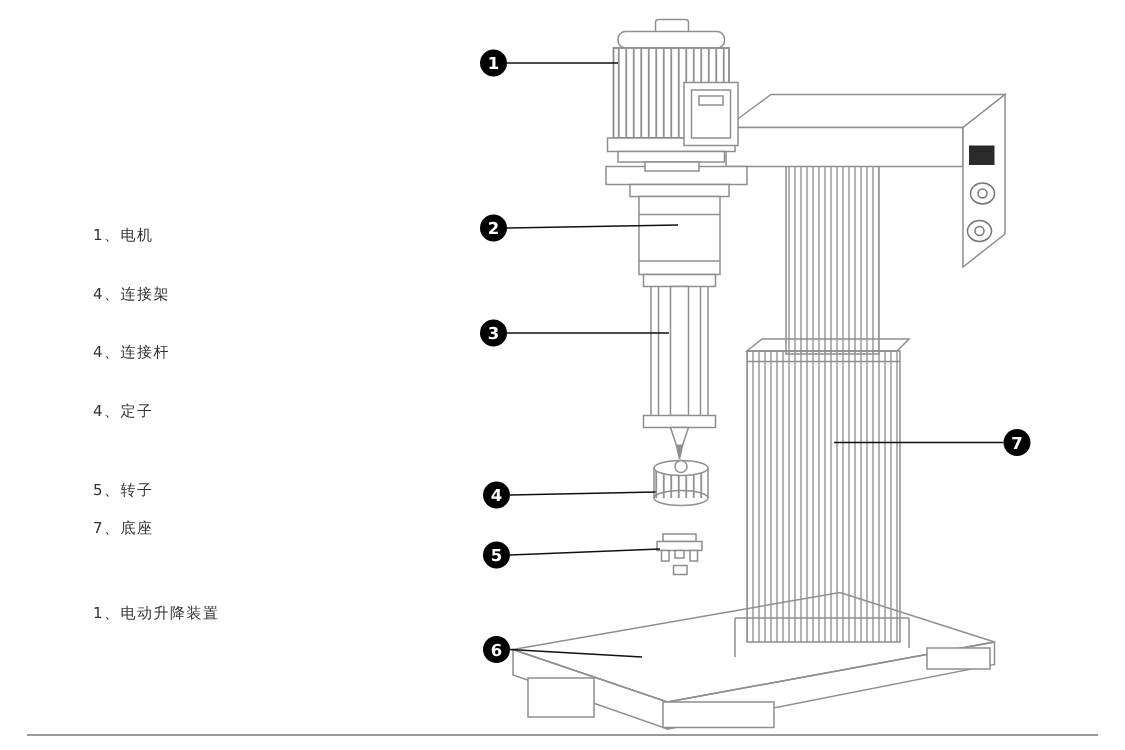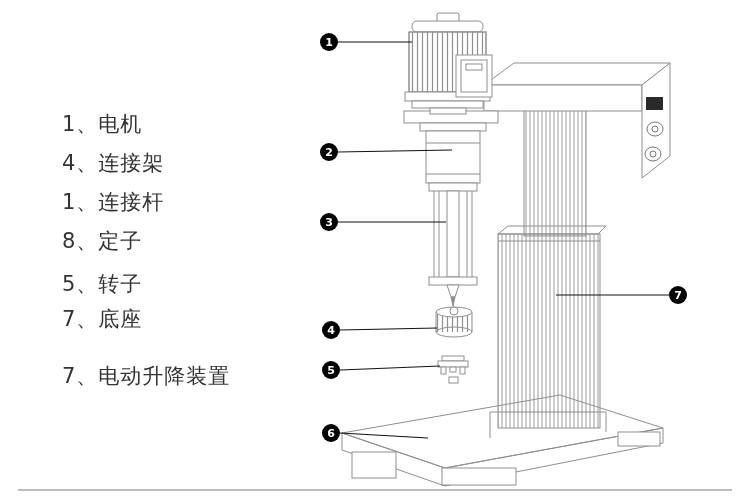--- a/index.html
+++ b/index.html
@@ -2,22 +2,22 @@
 <html><head>
 <meta charset="utf-8">
 <style>
   html,body{margin:0;padding:0;background:#fff;}
   .canvas{
     position:relative;width:750px;height:500px;background:#ffffff;overflow:hidden;
     font-family:"DejaVu Sans","Liberation Sans",sans-serif;
   }
   svg.machine{position:absolute;left:0;top:0;}
   .legend-item{
-    position:absolute;left:62px;font-size:21px;color:#333333;
-    white-space:nowrap;letter-spacing:1px;
+    position:absolute;left:62px;font-size:10px;color:#333333;
+    white-space:nowrap;letter-spacing:1px;margin-top:40px;
   }
   .badge{
     position:absolute;width:18px;height:18px;border-radius:50%;
     background:#000000;color:#ffffff;font-size:11px;font-weight:bold;
     display:flex;align-items:center;justify-content:center;z-index:3;
   }
 </style>
 </head>
 <body>
 
@@ -132,25 +132,25 @@
       <line x1="340" y1="330" x2="437" y2="328"></line>
       <line x1="340" y1="370" x2="440" y2="366"></line>
       <line x1="340" y1="433" x2="428" y2="438"></line>
       <line x1="669" y1="295" x2="556" y2="295"></line>
     </g>
   </svg>
 
   <div>
     <div class="legend-item" style="top:110px">1、电机</div>
     <div class="legend-item" style="top:149px">4、连接架</div>
-    <div class="legend-item" style="top:188px">1、连接杆</div>
-    <div class="legend-item" style="top:227px">8、定子</div>
-    <div class="legend-item" style="top:270px">5、转子</div>
+    <div class="legend-item" style="top:188px">4、连接杆</div>
+    <div class="legend-item" style="top:227px">4、定子</div>
+    <div class="legend-item" style="top:280px">5、转子</div>
     <div class="legend-item" style="top:305px">7、底座</div>
-    <div class="legend-item" style="top:362px">7、电动升降装置</div>
+    <div class="legend-item" style="top:362px">1、电动升降装置</div>
   </div>
 
   <div class="badge" style="left:320px;top:33px">
       <span>1</span>
     </div>
   <div class="badge" style="left:320px;top:143px">
       <span>2</span>
     </div>
   <div class="badge" style="left:320px;top:213px">
       <span>3</span>

